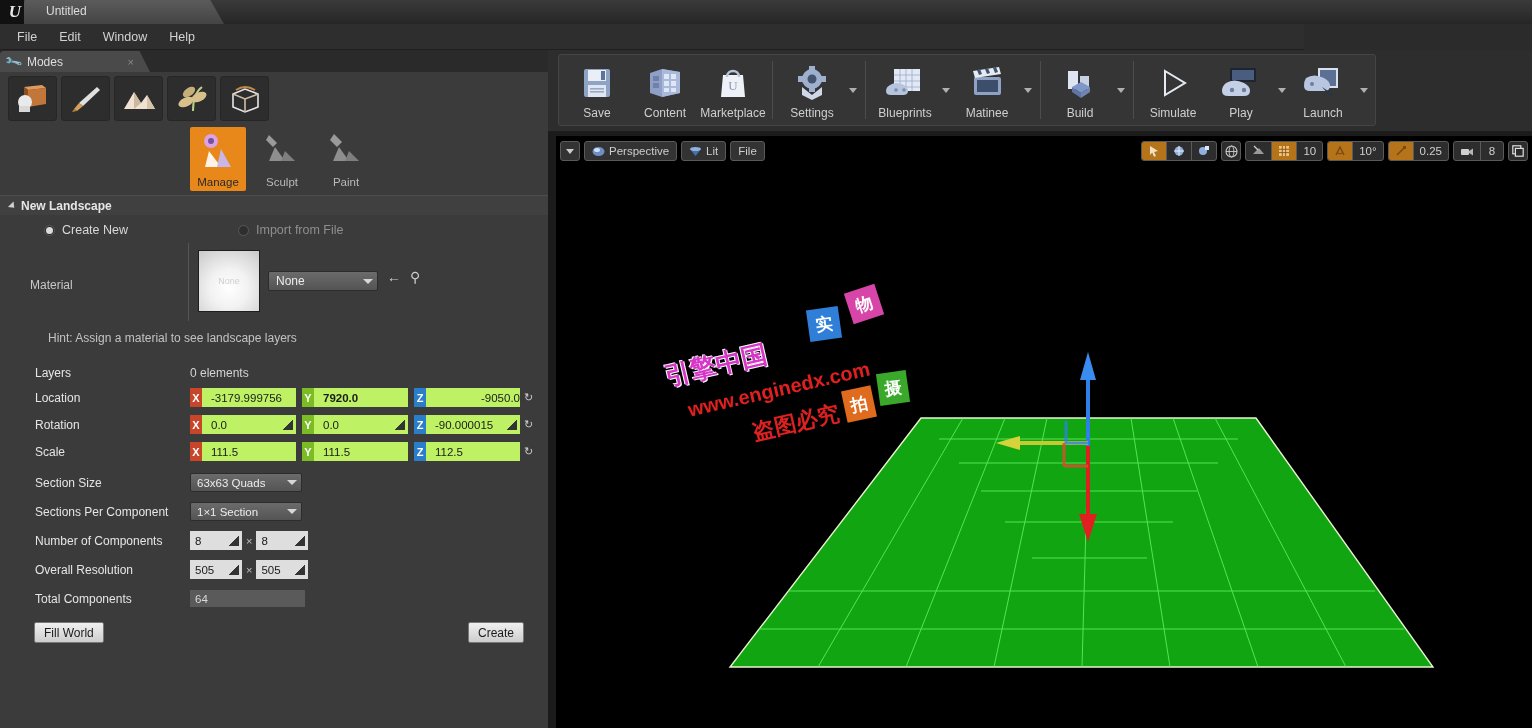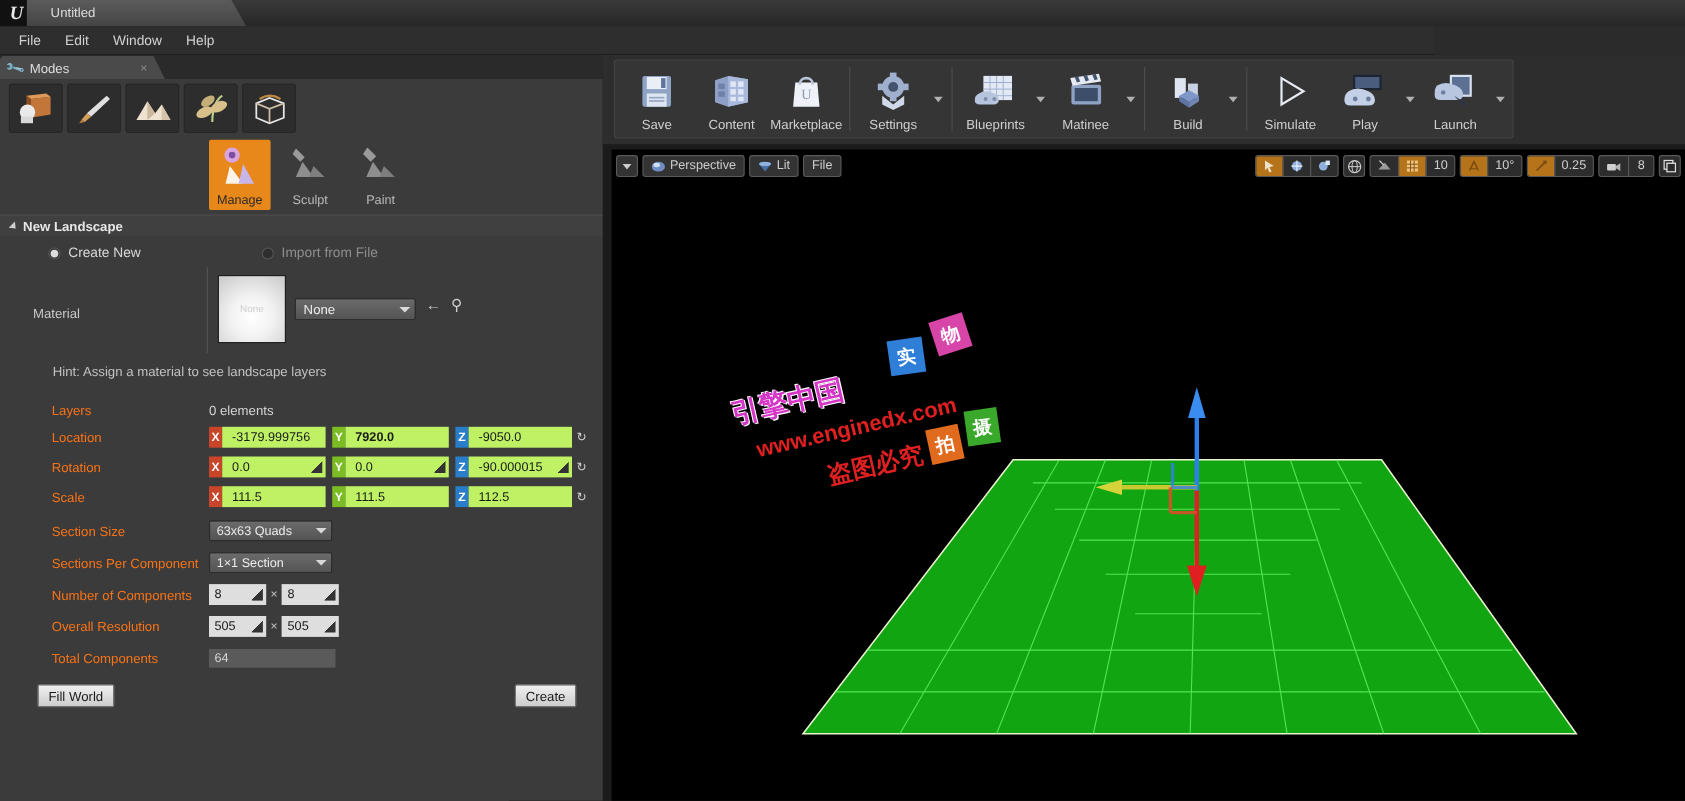--- a/index.html
+++ b/index.html
@@ -92,21 +92,21 @@
   .radio { display: flex; align-items: center; gap: 7px; color: #d8d8d8; font-size: 12.5px; }
   .radio .dot {
     width: 11px; height: 11px; border-radius: 50%;
     background: #2e2e2e; border: 1px solid #585858;
     display: flex; align-items: center; justify-content: center;
   }
   .radio .dot.on::after { content: ''; width: 7px; height: 7px; border-radius: 50%; background: #dcdcdc; }
   .radio.off { color: #8e8e8e; }
 
   .prop-row { display: flex; align-items: center; min-height: 23px; }
-  .prop-label { width: 190px; padding-left: 47px; color: #f97316; font-size: 12px; }
+  .prop-label { width: 190px; padding-left: 35px; color: #e5e5e5; font-size: 12px; }
   .prop-value { flex: 1; display: flex; align-items: center; }
 
   .thumb {
     width: 62px; height: 62px;
     background: radial-gradient(circle at 50% 62%, #ffffff 0%, #f2f2f2 40%, #c9c9c9 100%);
     border: 1px solid #1e1e1e;
     display: flex; align-items: center; justify-content: center;
     color: #cfcfcf; font-size: 9px;
   }
   .combo {
@@ -371,21 +371,21 @@
         <div class="prop-value vec-field">
           <span class="axis x">X</span>
           <div class="numbox" style="width:94px;">
             <span>-3179.999756</span>
           </div>
           <span class="axis y" style="margin-left:6px;">Y</span>
           <div class="numbox" style="width:94px;font-weight:bold;">
             <span>7920.0</span>
           </div>
           <span class="axis z" style="margin-left:6px;">Z</span>
-          <div class="numbox" style="width:94px;">
+          <div class="numbox" style="width:94px;justify-content:flex-end;">
             <span>-9050.0</span>
           </div>
           <span class="revert">↻</span>
         </div>
       </div>
 
       <div class="prop-row" style="margin-top:4px;">
         <div class="prop-label">Rotation</div>
         <div class="prop-value vec-field">
           <span class="axis x">X</span>

